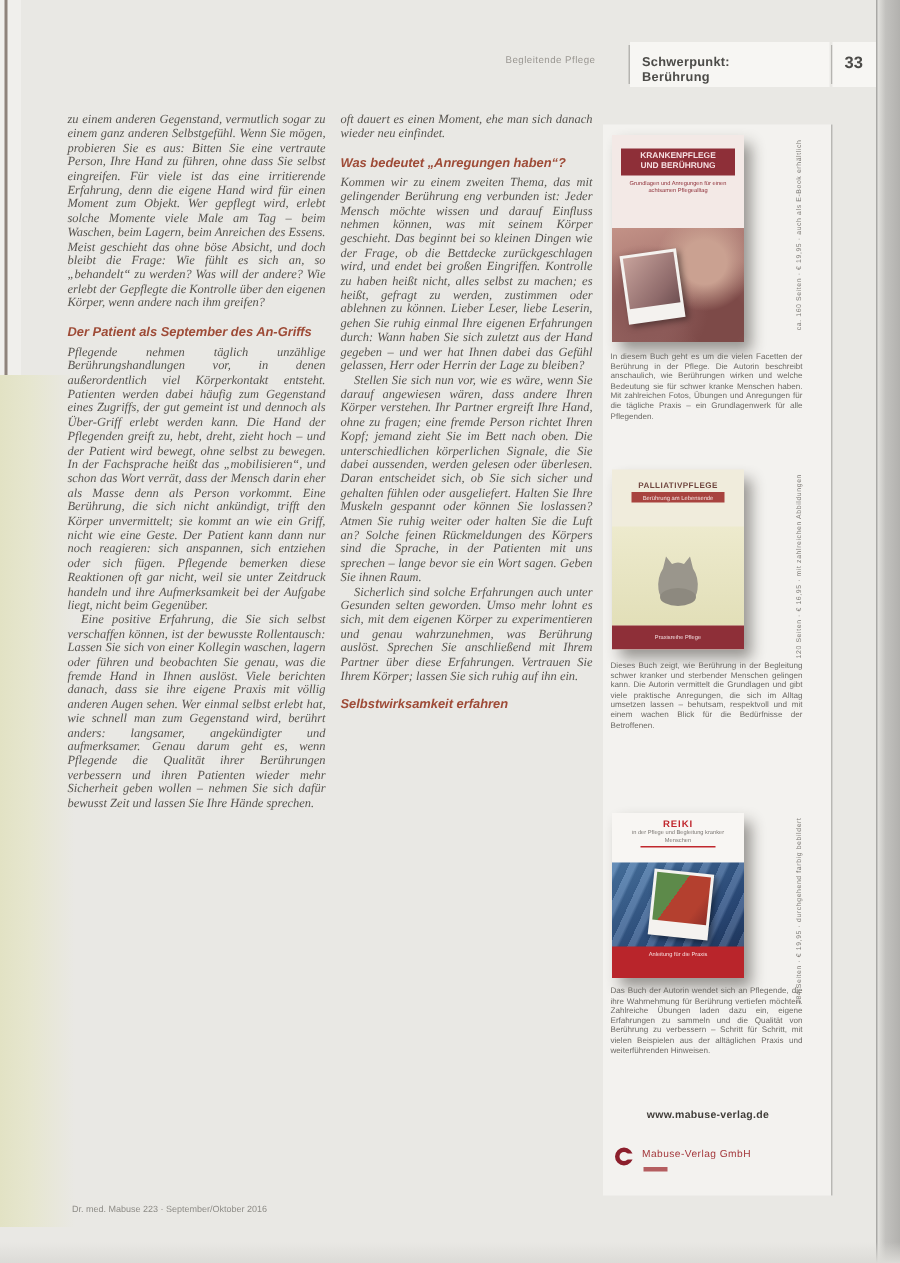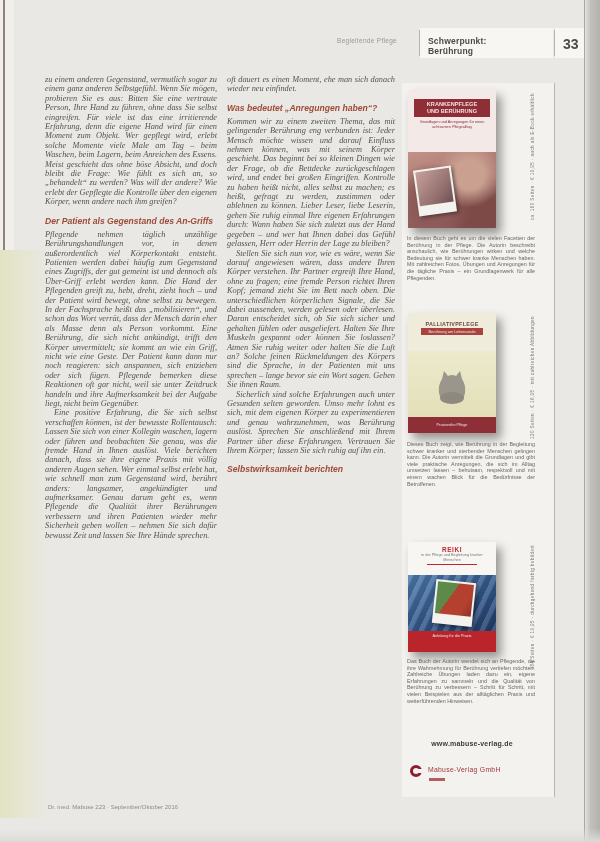--- a/index.html
+++ b/index.html
@@ -19,21 +19,21 @@
   .edge-bottom{position:absolute;left:0;bottom:0;width:600px;height:14px;
     background:linear-gradient(0deg,#dcdbd7,rgba(233,232,228,0));}
   
   .header{position:absolute;left:0;top:28px;width:516px;height:30px;font-family:"Liberation Sans",sans-serif;}
   .hdr-section{position:absolute;left:337px;top:9px;font-size:6.5px;color:#9a9792;letter-spacing:.3px;}
   .hdr-divider1{position:absolute;left:419px;top:2px;width:1px;height:26px;background:#b5b4b0;}
   .hdr-focus-box{position:absolute;left:420px;top:0;width:133px;height:30px;background:#f7f6f3;}
   .hdr-focus{position:absolute;left:428px;top:8px;font-size:8.5px;font-weight:bold;color:#4c4b48;letter-spacing:.2px;}
   .hdr-divider2{position:absolute;left:554px;top:2px;width:1px;height:26px;background:#b5b4b0;}
   .hdr-page-box{position:absolute;left:555px;top:0;width:29px;height:30px;background:#f7f6f3;}
-  .hdr-page{position:absolute;left:563px;top:8px;font-size:14px;font-weight:bold;color:#4c4b48;}
+  .hdr-page{position:absolute;left:563px;top:8px;font-size:11px;font-weight:bold;color:#4c4b48;}
   
   .col{position:absolute;top:75px;font-size:8.3px;line-height:9.4px;color:#56534e;
     text-align:justify;filter:blur(.45px);font-style:italic;}
   .col1{left:45px;width:172px;}
   .col2{left:227px;width:168px;}
   .col p{margin:0 0 0 0;}
   .col p.indent{text-indent:9px;}
   .col p + p{margin-top:0;}
   .subhead{font-family:"Liberation Sans",sans-serif;font-weight:bold;color:#9e4b37;
     font-size:8.6px;line-height:10px;margin:9px 0 4px 0;text-align:left;filter:none;}
@@ -111,32 +111,32 @@
   <span class="hdr-divider1"></span>
   <span class="hdr-focus-box"></span>
   <span class="hdr-focus">Schwerpunkt: Berührung</span>
   <span class="hdr-divider2"></span>
   <span class="hdr-page-box"></span>
   <span class="hdr-page">33</span>
 </div>
 
 <div class="col col1">
   <p>zu einem anderen Gegenstand, vermutlich sogar zu einem ganz anderen Selbstgefühl. Wenn Sie mögen, probieren Sie es aus: Bitten Sie eine vertraute Person, Ihre Hand zu führen, ohne dass Sie selbst eingreifen. Für viele ist das eine irritierende Erfahrung, denn die eigene Hand wird für einen Moment zum Objekt. Wer gepflegt wird, erlebt solche Momente viele Male am Tag – beim Waschen, beim Lagern, beim Anreichen des Essens. Meist geschieht das ohne böse Absicht, und doch bleibt die Frage: Wie fühlt es sich an, so „behandelt“ zu werden? Was will der andere? Wie erlebt der Gepflegte die Kontrolle über den eigenen Körper, wenn andere nach ihm greifen?</p>
-  <div class="subhead">Der Patient als Gegenstand des An-Griffs</div>
+  <div class="subhead">Der Patient als September des An-Griffs</div>
   <p>Pflegende nehmen täglich unzählige Berührungshandlungen vor, in denen außerordentlich viel Körperkontakt entsteht. Patienten werden dabei häufig zum Gegenstand eines Zugriffs, der gut gemeint ist und dennoch als Über-Griff erlebt werden kann. Die Hand der Pflegenden greift zu, hebt, dreht, zieht hoch – und der Patient wird bewegt, ohne selbst zu bewegen. In der Fachsprache heißt das „mobilisieren“, und schon das Wort verrät, dass der Mensch darin eher als Masse denn als Person vorkommt. Eine Berührung, die sich nicht ankündigt, trifft den Körper unvermittelt; sie kommt an wie ein Griff, nicht wie eine Geste. Der Patient kann dann nur noch reagieren: sich anspannen, sich entziehen oder sich fügen. Pflegende bemerken diese Reaktionen oft gar nicht, weil sie unter Zeitdruck handeln und ihre Aufmerksamkeit bei der Aufgabe liegt, nicht beim Gegenüber.</p>
   <p class="indent">Eine positive Erfahrung, die Sie sich selbst verschaffen können, ist der bewusste Rollentausch: Lassen Sie sich von einer Kollegin waschen, lagern oder führen und beobachten Sie genau, was die fremde Hand in Ihnen auslöst. Viele berichten danach, dass sie ihre eigene Praxis mit völlig anderen Augen sehen. Wer einmal selbst erlebt hat, wie schnell man zum Gegenstand wird, berührt anders: langsamer, angekündigter und aufmerksamer. Genau darum geht es, wenn Pflegende die Qualität ihrer Berührungen verbessern und ihren Patienten wieder mehr Sicherheit geben wollen – nehmen Sie sich dafür bewusst Zeit und lassen Sie Ihre Hände sprechen.</p>
 </div>
 
 <div class="col col2">
   <p>oft dauert es einen Moment, ehe man sich danach wieder neu einfindet.</p>
   <div class="subhead">Was bedeutet „Anregungen haben“?</div>
   <p>Kommen wir zu einem zweiten Thema, das mit gelingender Berührung eng verbunden ist: Jeder Mensch möchte wissen und darauf Einfluss nehmen können, was mit seinem Körper geschieht. Das beginnt bei so kleinen Dingen wie der Frage, ob die Bettdecke zurückgeschlagen wird, und endet bei großen Eingriffen. Kontrolle zu haben heißt nicht, alles selbst zu machen; es heißt, gefragt zu werden, zustimmen oder ablehnen zu können. Lieber Leser, liebe Leserin, gehen Sie ruhig einmal Ihre eigenen Erfahrungen durch: Wann haben Sie sich zuletzt aus der Hand gegeben – und wer hat Ihnen dabei das Gefühl gelassen, Herr oder Herrin der Lage zu bleiben?</p>
   <p class="indent">Stellen Sie sich nun vor, wie es wäre, wenn Sie darauf angewiesen wären, dass andere Ihren Körper verstehen. Ihr Partner ergreift Ihre Hand, ohne zu fragen; eine fremde Person richtet Ihren Kopf; jemand zieht Sie im Bett nach oben. Die unterschiedlichen körperlichen Signale, die Sie dabei aussenden, werden gelesen oder überlesen. Daran entscheidet sich, ob Sie sich sicher und gehalten fühlen oder ausgeliefert. Halten Sie Ihre Muskeln gespannt oder können Sie loslassen? Atmen Sie ruhig weiter oder halten Sie die Luft an? Solche feinen Rückmeldungen des Körpers sind die Sprache, in der Patienten mit uns sprechen – lange bevor sie ein Wort sagen. Geben Sie ihnen Raum.</p>
   <p class="indent">Sicherlich sind solche Erfahrungen auch unter Gesunden selten geworden. Umso mehr lohnt es sich, mit dem eigenen Körper zu experimentieren und genau wahrzunehmen, was Berührung auslöst. Sprechen Sie anschließend mit Ihrem Partner über diese Erfahrungen. Vertrauen Sie Ihrem Körper; lassen Sie sich ruhig auf ihn ein.</p>
-  <div class="subhead">Selbstwirksamkeit berichten</div>
+  <div class="subhead">Selbstwirksamkeit erfahren</div>
 </div>
 
 <div class="footer">Dr. med. Mabuse 223 · September/Oktober 2016</div>
 
 <div class="sidebar">
 
   <div class="cover b1">
     <div class="titlebox">
       <div>KRANKENPFLEGE</div>
       <div>UND BERÜHRUNG</div>

